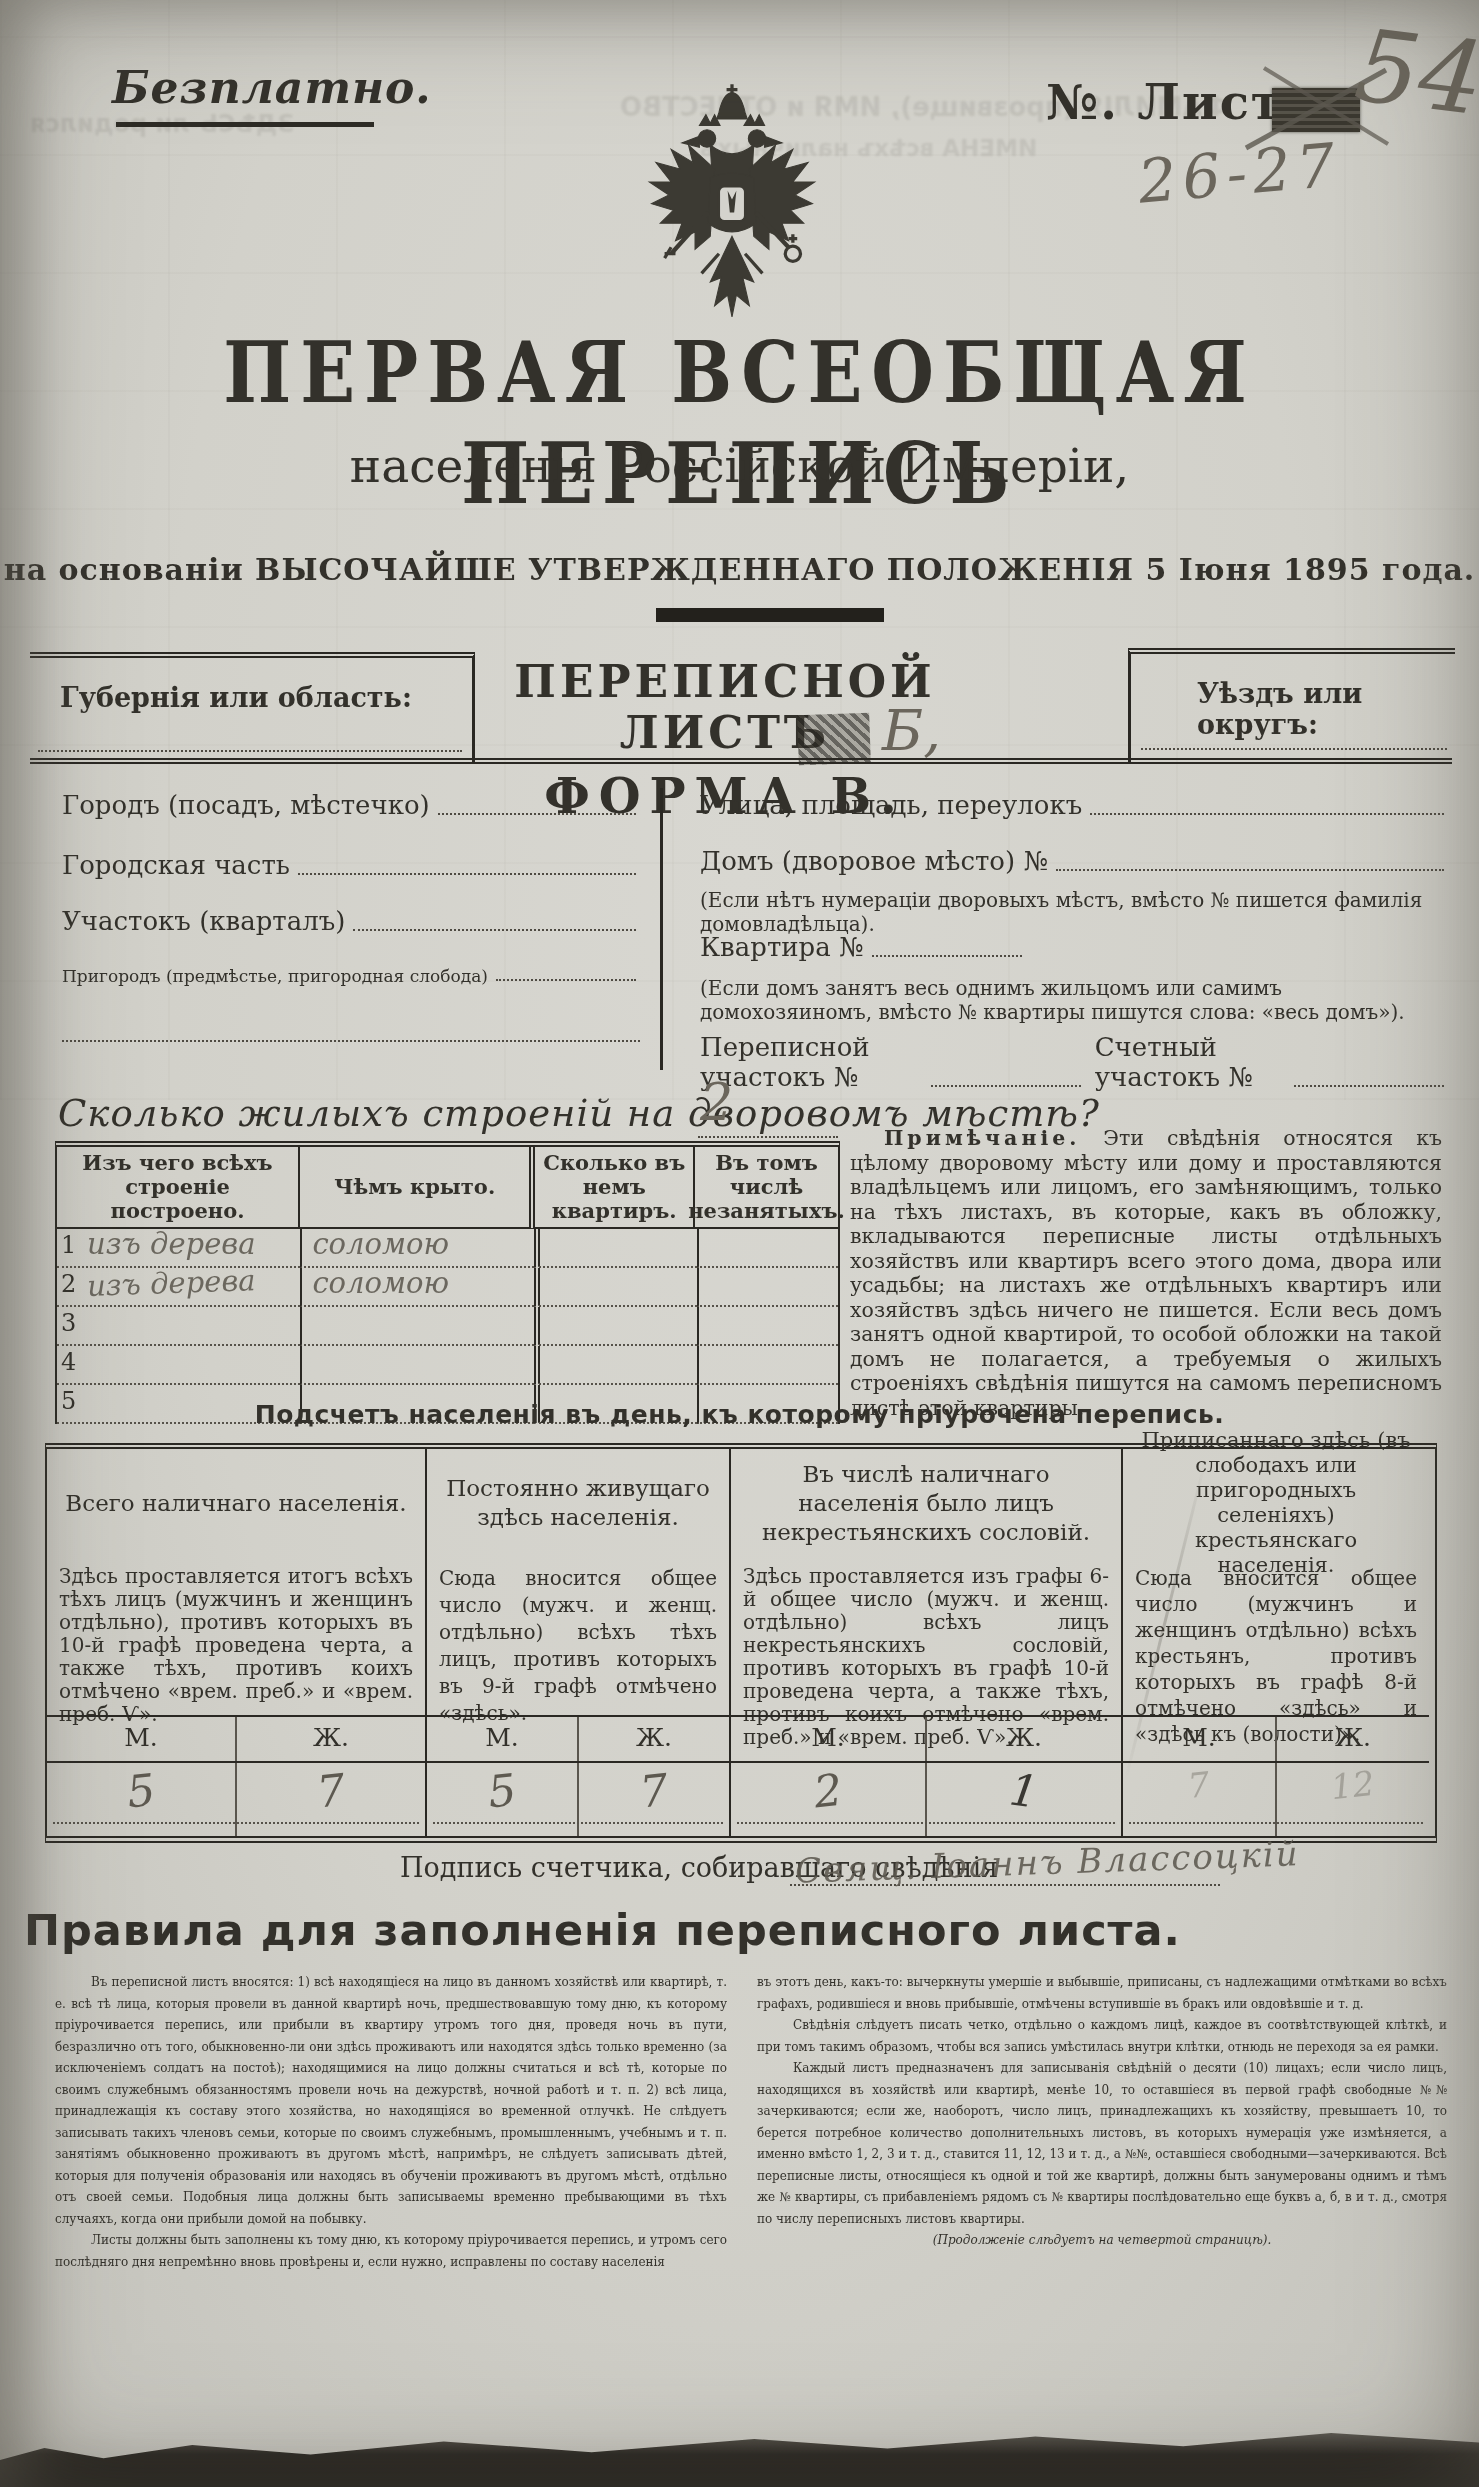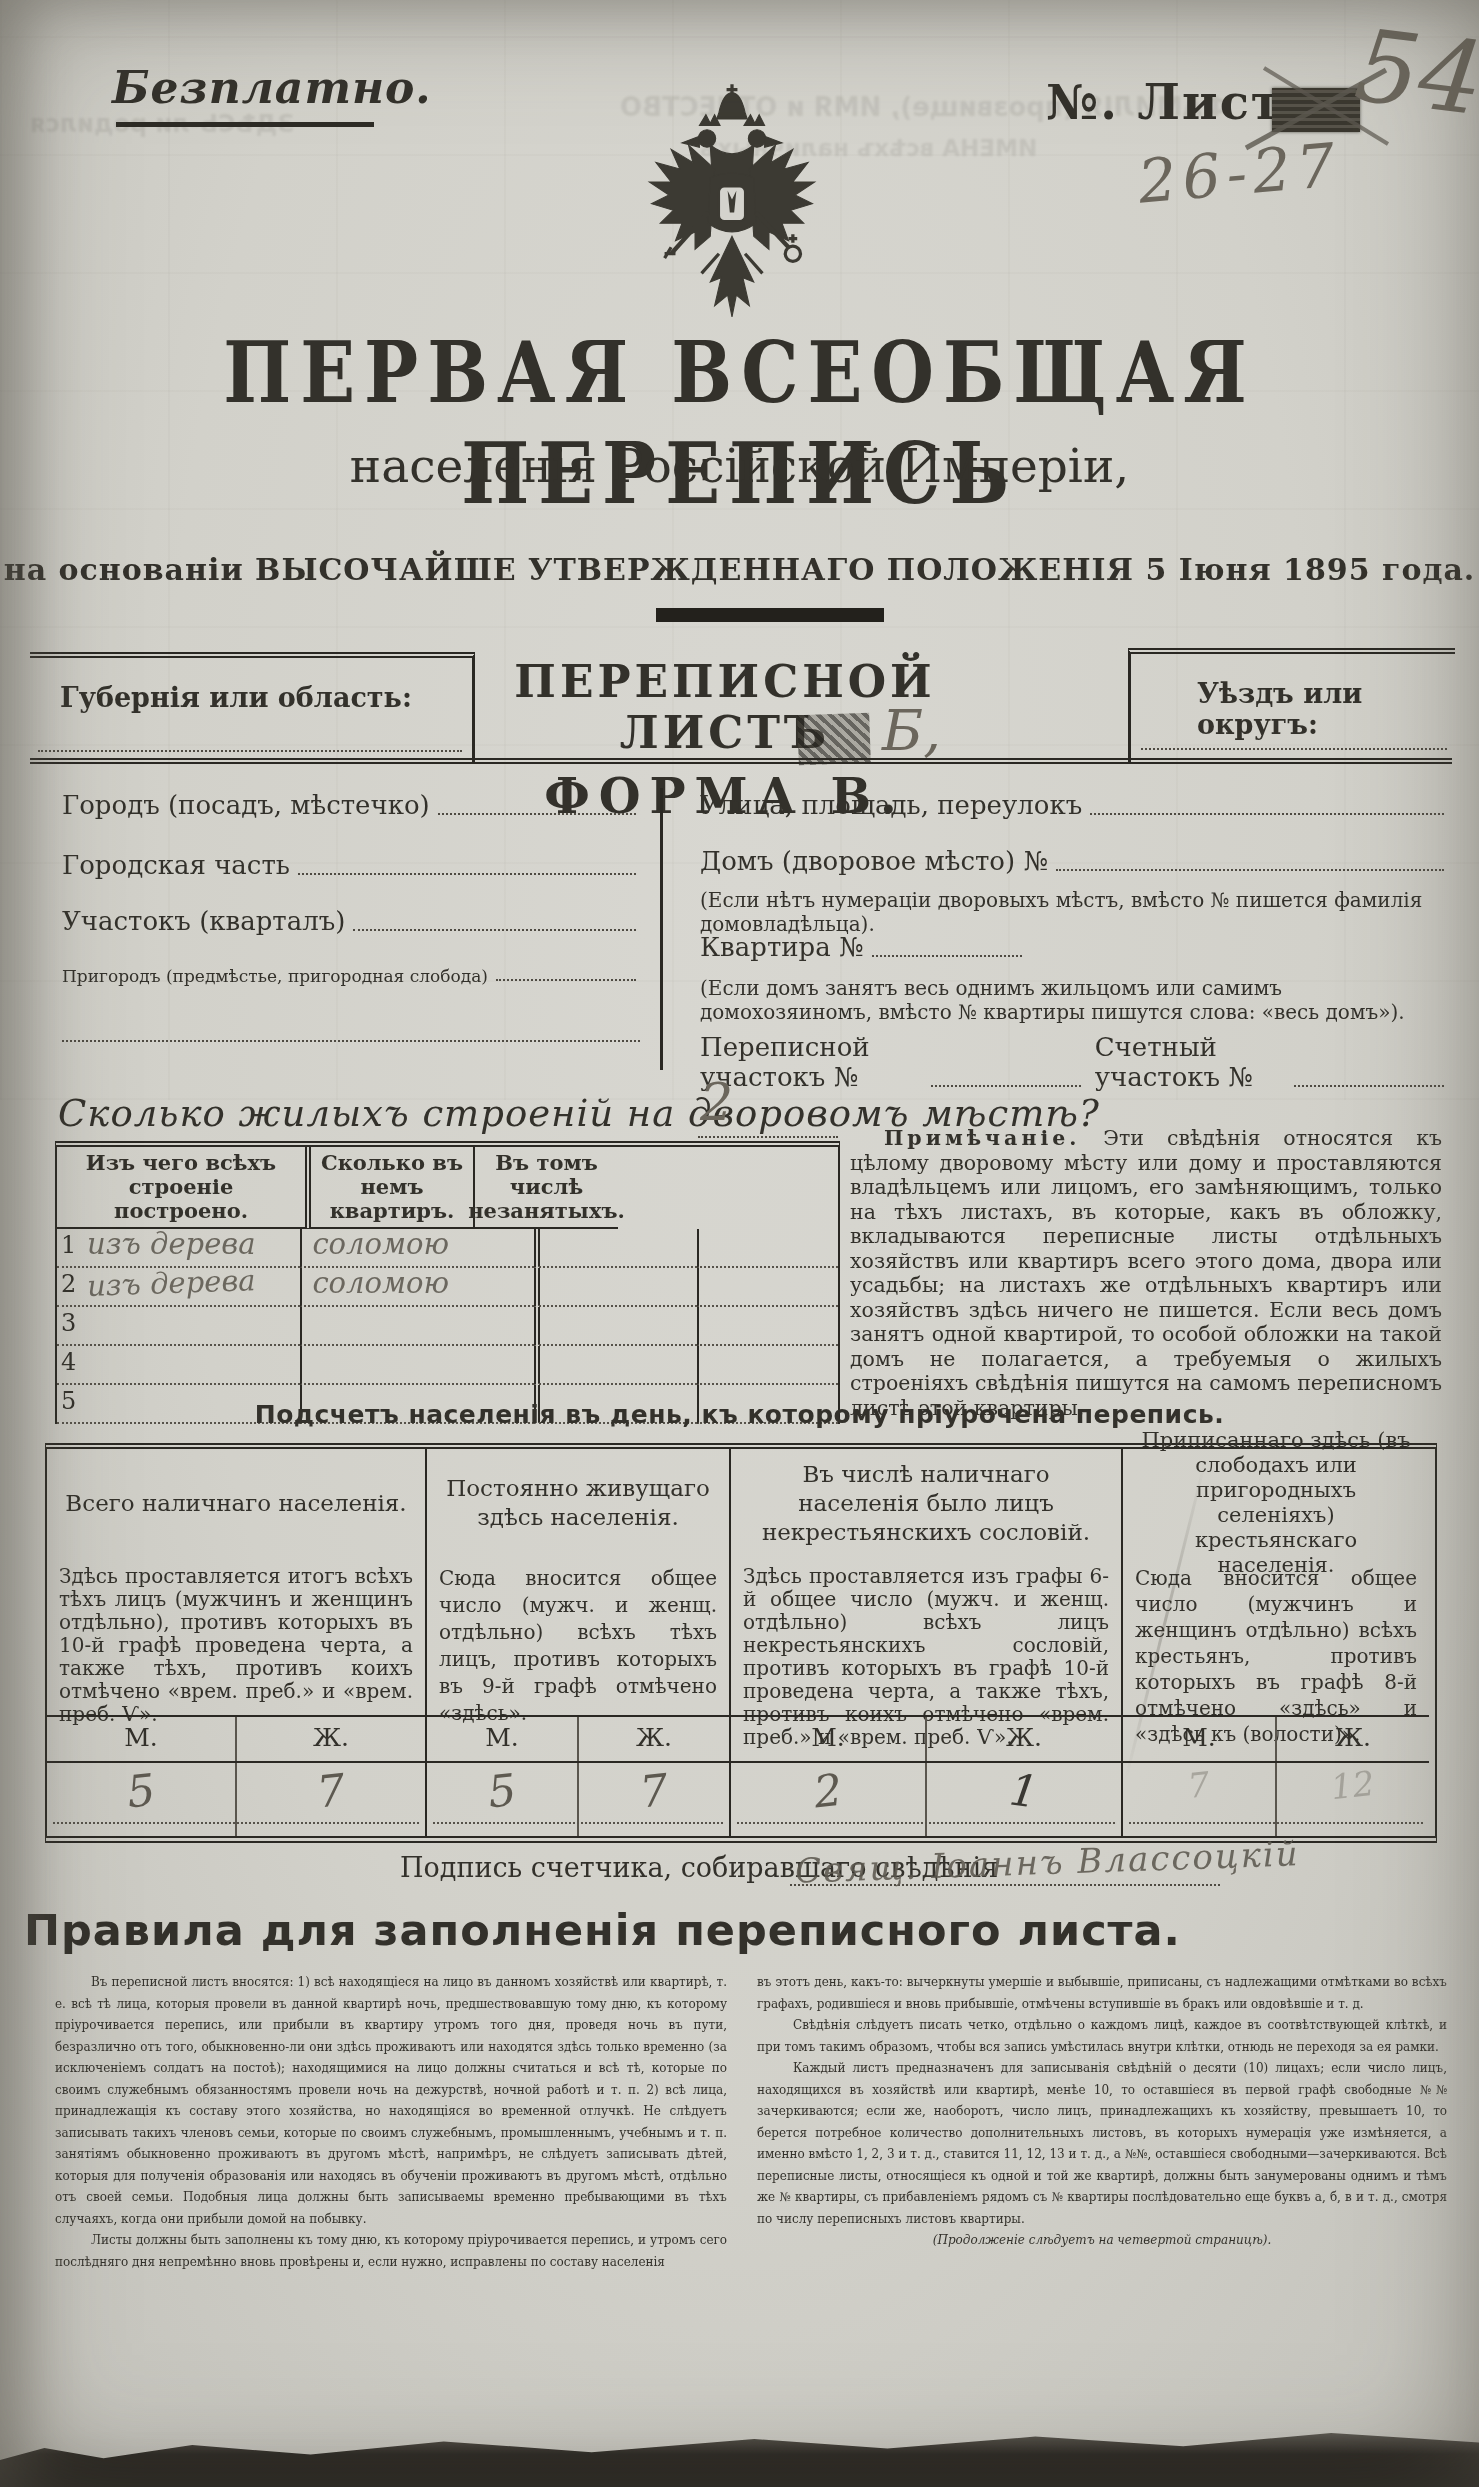--- a/index.html
+++ b/index.html
@@ -209,20 +209,21 @@
       <span class="leader short"></span>
   </div>
 
   <div class="abs q-line" style="left:58px;top:1092px;">Сколько жилыхъ строеній на дворовомъ мѣстѣ?</div>
   <div class="abs pencil" style="left:700px;top:1072px;font-size:52px;">2</div>
   <div class="abs" style="left:698px;top:1136px;width:140px;border-bottom:2.5px dotted #4e4a42;"></div>
 
   <div class="btable">
     <div class="bt-head">
       <div class="c1">Изъ чего всѣхъ строеніе построено.</div>
+      <div class="c2">Чѣмъ крыто.</div>
       <div class="c3">Сколько въ немъ квартиръ.</div>
       <div class="c4">Въ томъ числѣ незанятыхъ.</div>
     </div>
     <div class="bt-row">
       <div class="c1">
           <span class="bt-num">1</span>
         <span class="hw bt-hw">изъ дерева</span>
         </div>
       <div class="c2">
           <span class="hw bt-hw2">соломою</span>

